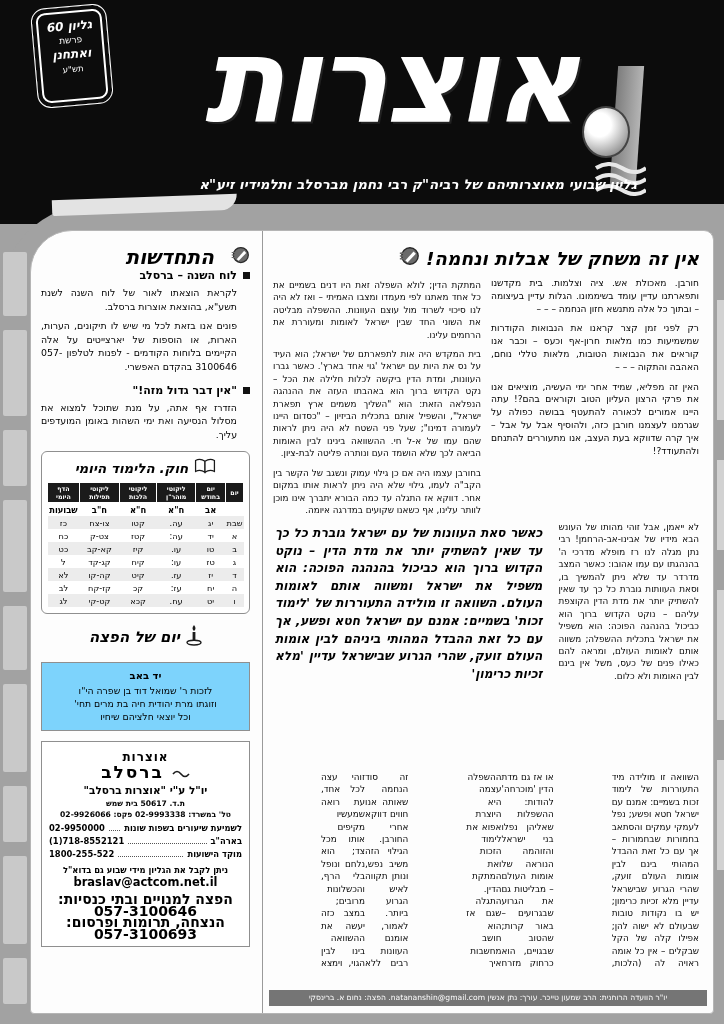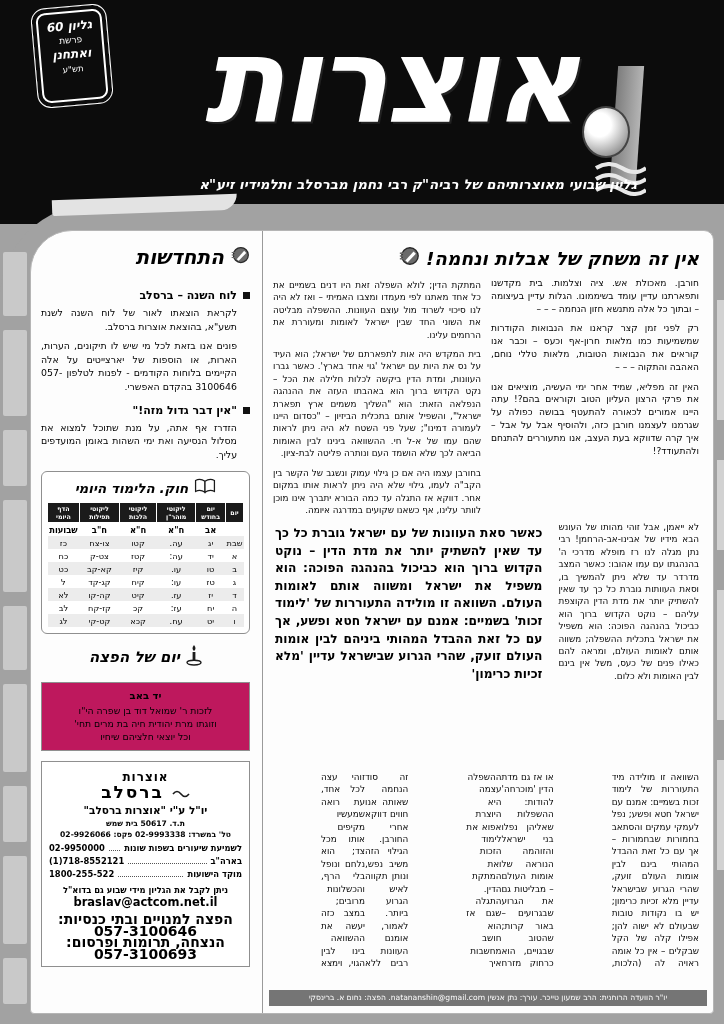--- a/index.html
+++ b/index.html
@@ -47,47 +47,47 @@
   .sidebar { width:232px; border-right:1px solid #9a9a9a; padding:14px 12px 8px 10px; overflow:hidden; }
   
   .headline-row { display:flex; align-items:center; gap:6px; height:30px; width:50%; }
   .headline { font-size:18.5px; font-weight:bold; font-style:italic; white-space:nowrap; }
   .hl-icon { flex:0 0 auto; }
   .row1 { display:flex; gap:10px; height:240px; margin-top:4px; }
   .row1 > div { width:50%; overflow:hidden; }
   .row2 { display:flex; gap:10px; height:244px; margin-top:4px; }
   .row2 .colA2 { width:33%; overflow:hidden; }
   .row2 .quote { flex:1; overflow:hidden; padding:4px 6px 0 2px;
-                 font-size:12.2px; font-weight:bold; line-height:17.6px; text-align:justify; }
+                 font-size:12.2px; font-weight:bold; line-height:17.6px; text-align:justify;font-style:italic; }
   .row3 { display:flex; gap:10px; height:196px; margin-top:6px; }
   .row3 > div { width:33.33%; overflow:hidden; display:flex; flex-direction:row;margin-left:48px; }
   p.art { font-size:8.8px; line-height:12.4px; text-align:justify; margin-bottom:7px; }
   p.intro { font-size:9.1px; line-height:12.8px; }
   .apk-footer { position:absolute; bottom:7px; left:6px; right:6px; height:16px;
                 background:#757575; color:#fff; font-size:7.6px; line-height:16px;
                 text-align:center; white-space:nowrap; overflow:hidden; }
   
-  .sec-head { display:flex; align-items:center; gap:6px; margin-bottom:20px; }
+  .sec-head { display:flex; align-items:center; gap:16px; margin-bottom:0; }
   .sec-head .txt { font-size:20px; font-weight:bold; font-style:italic; }
   .news-item { margin-bottom:10px; }
   .item-title { display:flex; align-items:center; gap:6px; font-size:11px; font-weight:bold; margin-bottom:4px; }
   .sq { width:7px; height:7px; background:#111; flex:0 0 auto; }
   .news-item p { font-size:9.4px; line-height:13.6px; text-align:justify; padding-right:13px; margin-bottom:6px; }
   .table-card { border:1px solid #8f8f8f; border-radius:6px; padding:6px 5px; background:#fff; margin:6px 0 10px; }
   .table-title { display:flex; align-items:center; justify-content:center; gap:6px; margin-bottom:4px; }
   .table-title .txt { font-size:13.5px; font-weight:bold; font-style:italic; }
   table.sched { width:100%; border-collapse:collapse; text-align:center; }
   table.sched th { background:#1b1b1b; color:#fff; font-size:6.3px; font-weight:bold;
                    padding:2px 1px; border:1px solid #fff; line-height:7.5px; }
   table.sched td { font-size:8.2px; padding:1.5px 1px; }
   table.sched tr.subhead td { font-weight:bold; font-size:8.4px; }
   table.sched tbody tr:nth-child(odd) { background:#ececec; }
   .dist-head { display:flex; align-items:center; justify-content:center; gap:6px; margin-bottom:12px; }
   .dist-head .txt { font-size:15px; font-weight:bold; font-style:italic; }
-  .dist-box { border:1px solid #8f8f8f; padding:7px 22px; text-align:center; background:#be185d; }
+  .dist-box { border:1px solid #8f8f8f; padding:7px 22px; text-align:center; background:#7dd3fc; }
   .dist-box .d1 { font-size:10px; font-weight:bold; margin-bottom:3px; }
   .dist-box .dl { font-size:9.3px; line-height:13px; }
   .pub-box { border:1px solid #8f8f8f; margin-top:10px; padding:8px 7px 6px; text-align:center; background:#fff; }
   .pub-logo-top { font-size:12px; font-weight:bold; letter-spacing:1px; }
   .pub-logo-bottom { font-size:17px; font-weight:bold; letter-spacing:2px; line-height:16px; margin-bottom:4px; }
   .pub-by { font-size:10.5px; font-weight:bold; margin-bottom:3px; }
   .pub-small { font-size:7.6px; font-weight:bold; line-height:10.5px; }
   .leader-line { display:flex; align-items:flex-end; font-size:8.4px; font-weight:bold; margin-top:3px; }
   .leader-line .dots { flex:1; border-bottom:1px dotted #555; margin:0 4px 2px; height:1px; }
   .num { direction:ltr; unicode-bidi:embed; }

